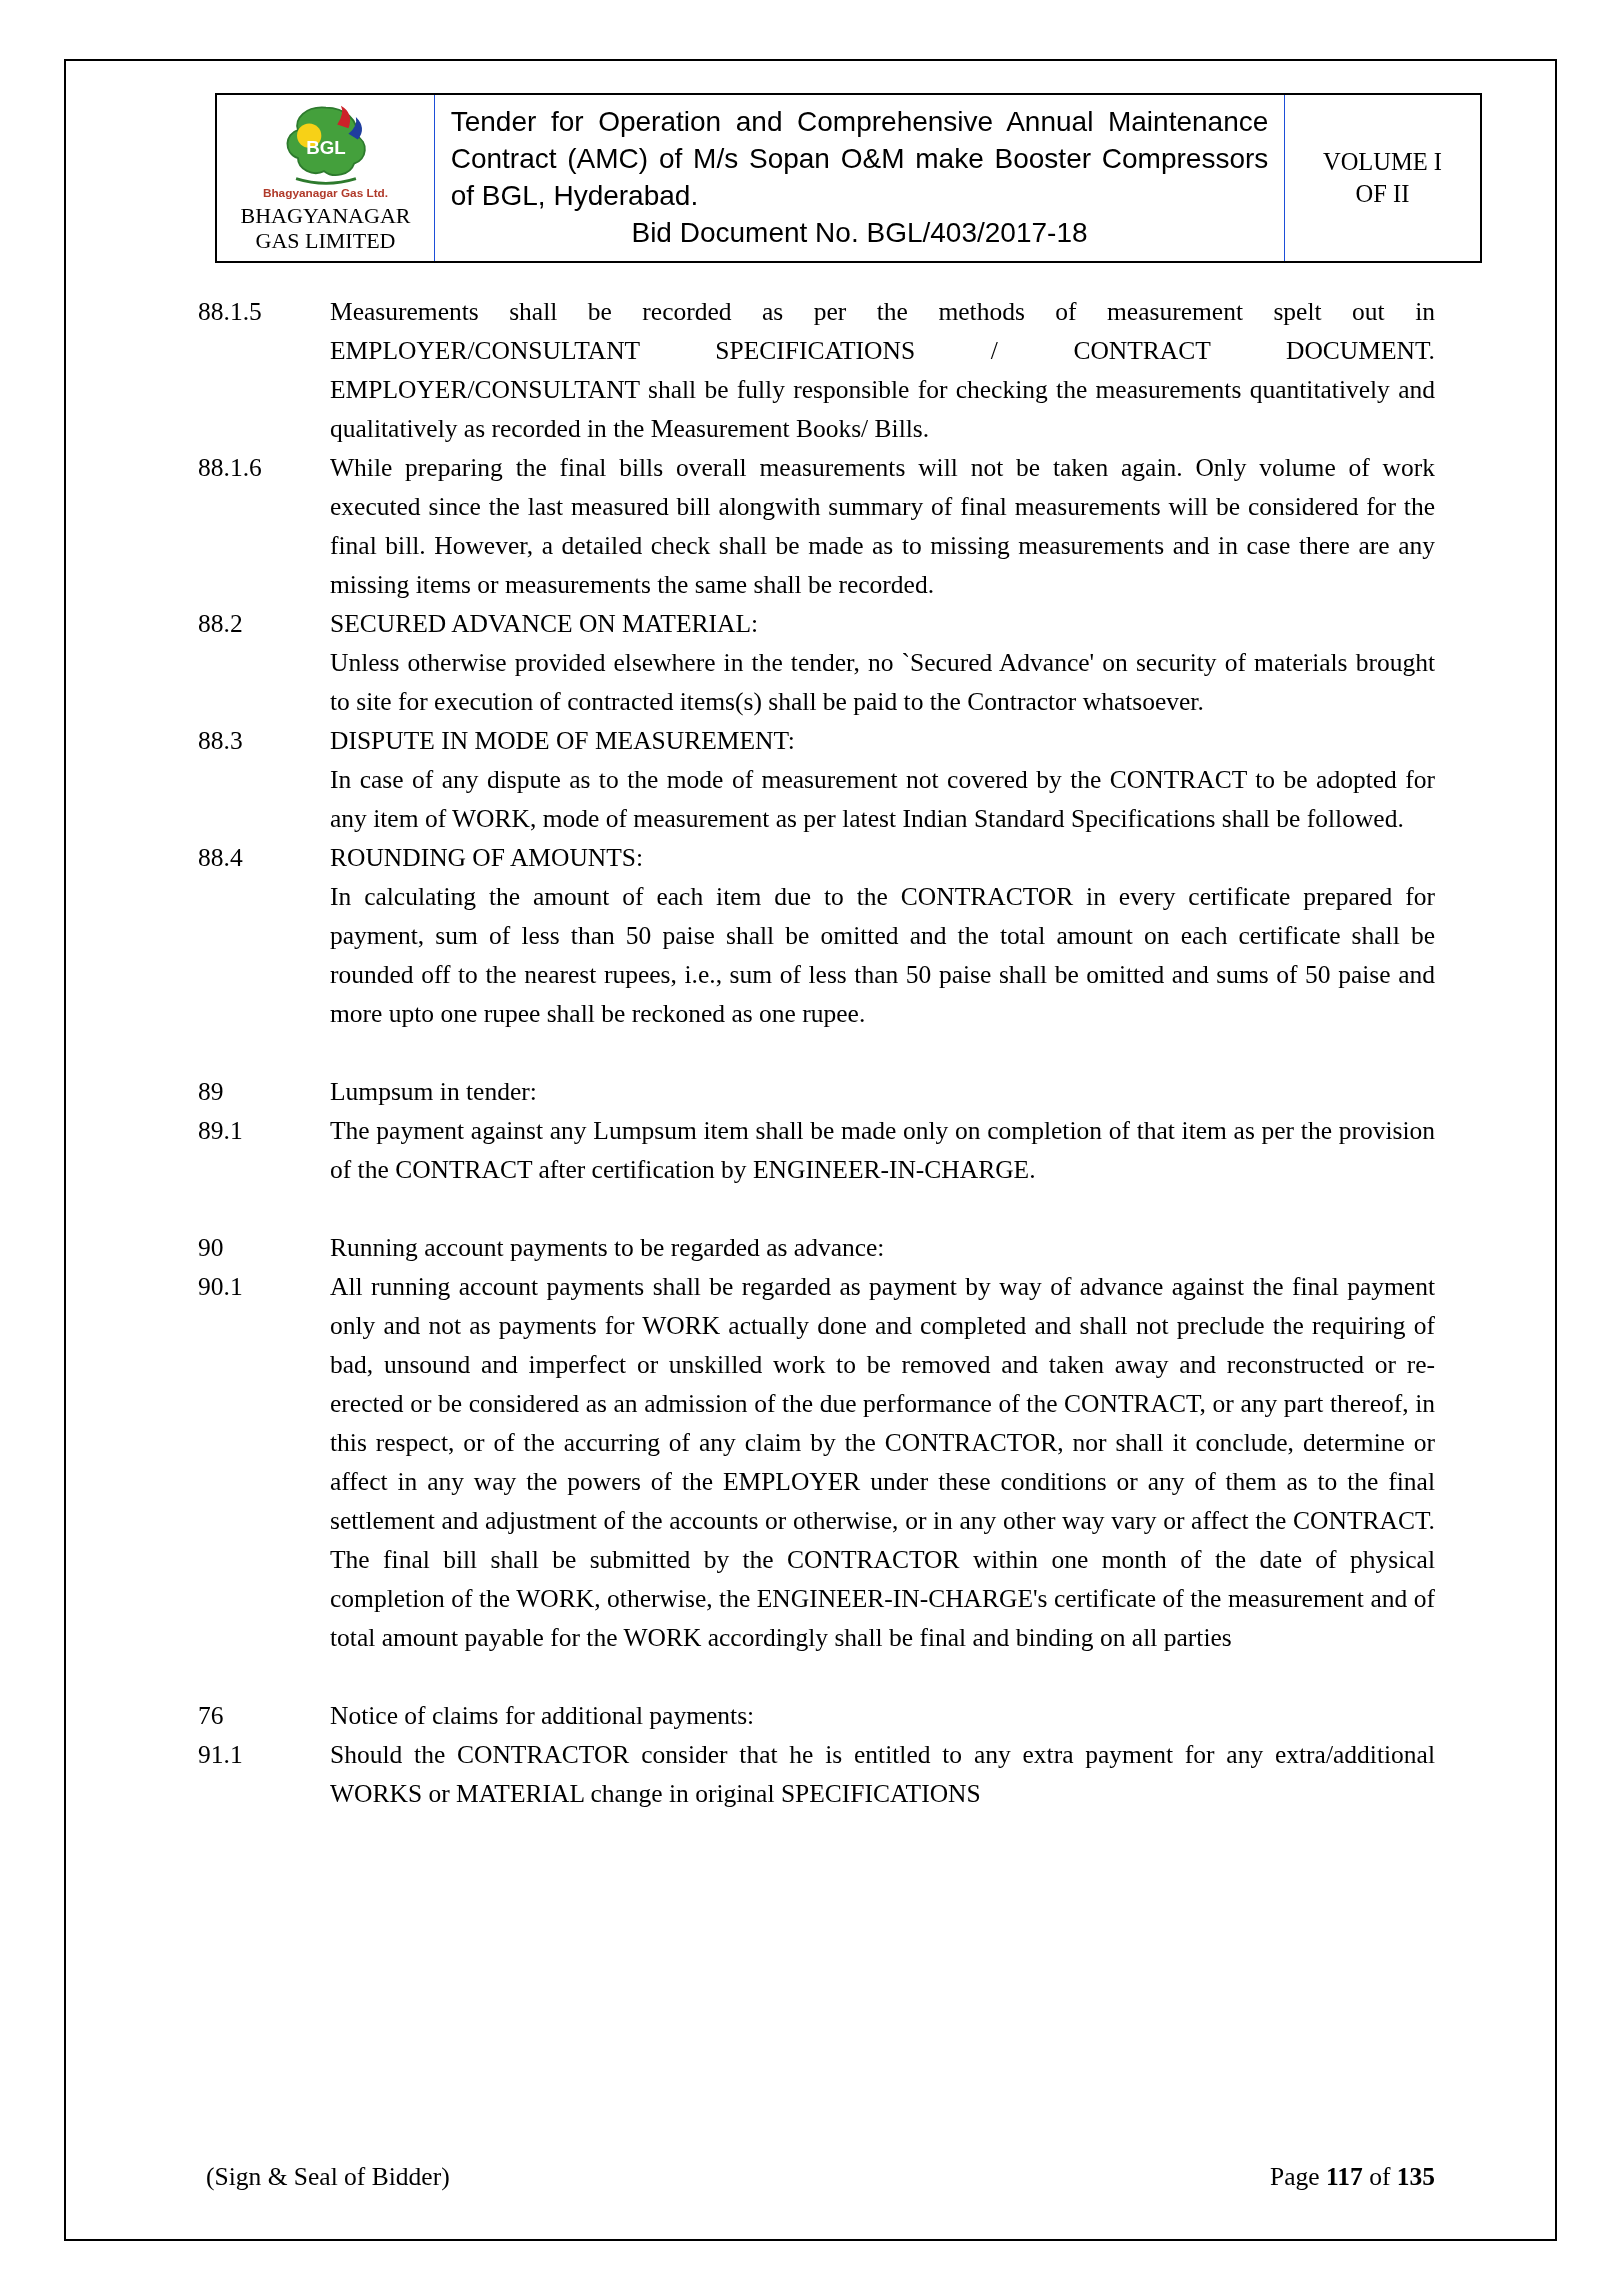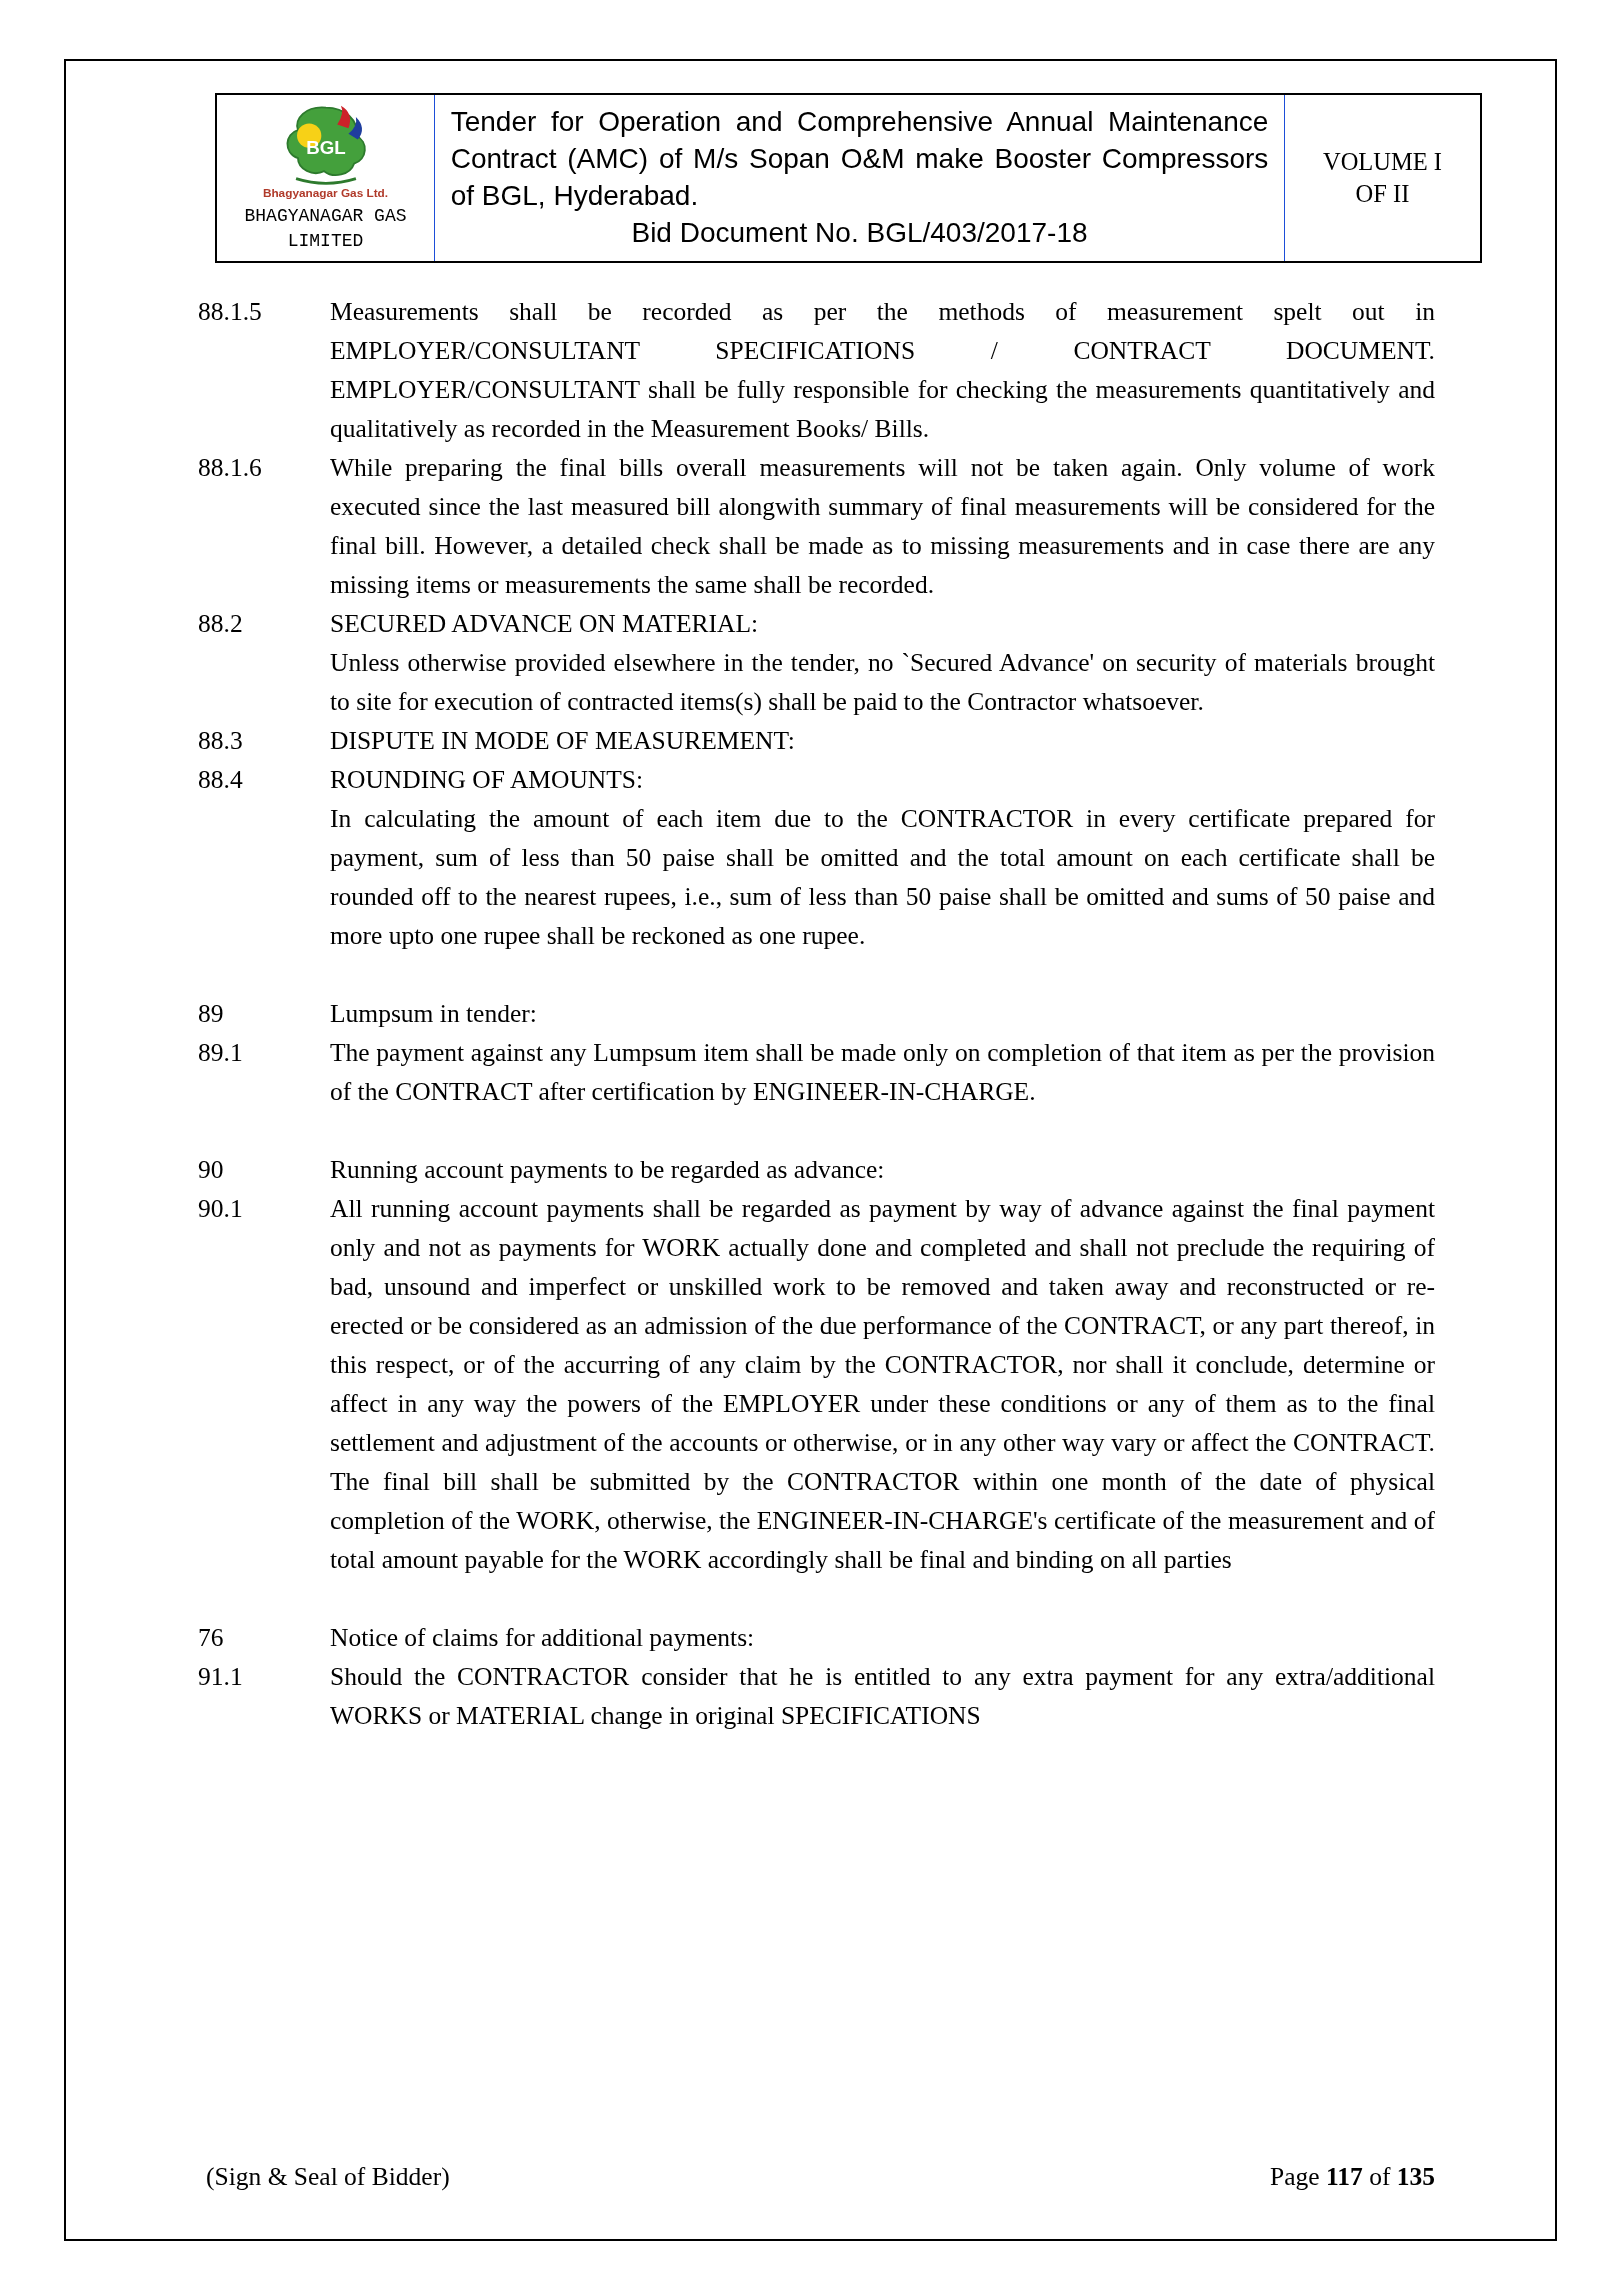--- a/index.html
+++ b/index.html
@@ -33,22 +33,22 @@
     padding:5.9px 3.9px;
   }
   .logo-graphic svg { display:block; }
   .logo-caption {
     font-family:"Liberation Sans", sans-serif;
     font-size:11.8px; font-weight:bold;
     color:#b03a2a;
     margin-top:-2px;
   }
   .org-name {
-    font-family:Liberation Mono, monospace;
-    font-size:18px; line-height:24.5px;
+    font-family:Liberation Serif, serif;
+    font-size:22px; line-height:24.5px;
     margin-top:4px;
     width:186px;
   }
   .title-cell {
     flex:1;
     padding:7.8px 15.7px 9.8px 15.7px;
     font-family:"Liberation Sans", sans-serif;
     font-size:28px; line-height:37px;
   }
   .title-text { text-align:justify; }
@@ -131,20 +131,21 @@
           <div class="clause-num">88.2</div>
           <div class="clause-text">
             <div class="clause-heading">SECURED ADVANCE ON MATERIAL:</div>
             <div class="clause-body">Unless otherwise provided elsewhere in the tender, no `Secured Advance' on security of materials brought to site for execution of contracted items(s) shall be paid to the Contractor whatsoever.</div>
           </div>
         </div>
         <div class="clause">
           <div class="clause-num">88.3</div>
           <div class="clause-text">
             <div class="clause-heading">DISPUTE IN MODE OF MEASUREMENT:</div>
+            <div class="clause-body">In case of any dispute as to the mode of measurement not covered by the CONTRACT to be adopted for any item of WORK, mode of measurement as per latest Indian Standard Specifications shall be followed.</div>
           </div>
         </div>
         <div class="clause">
           <div class="clause-num">88.4</div>
           <div class="clause-text">
             <div class="clause-heading">ROUNDING OF AMOUNTS:</div>
             <div class="clause-body">In calculating the amount of each item due to the CONTRACTOR in every certificate prepared for payment, sum of less than 50 paise shall be omitted and the total amount on each certificate shall be rounded off to the nearest rupees, i.e., sum of less than 50 paise shall be omitted and sums of 50 paise and more upto one rupee shall be reckoned as one rupee.</div>
           </div>
         </div>
         <div class="spacer"></div>

